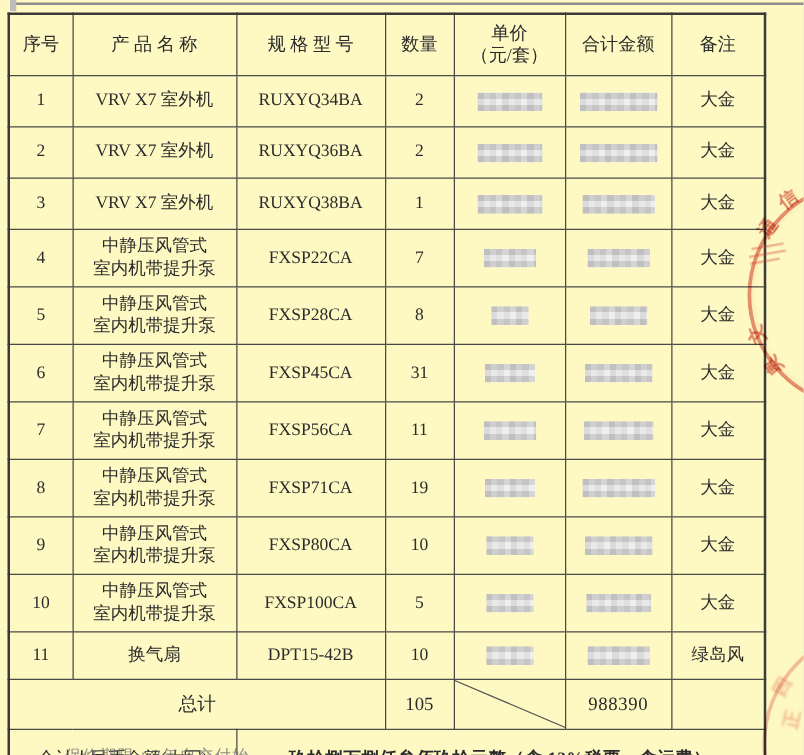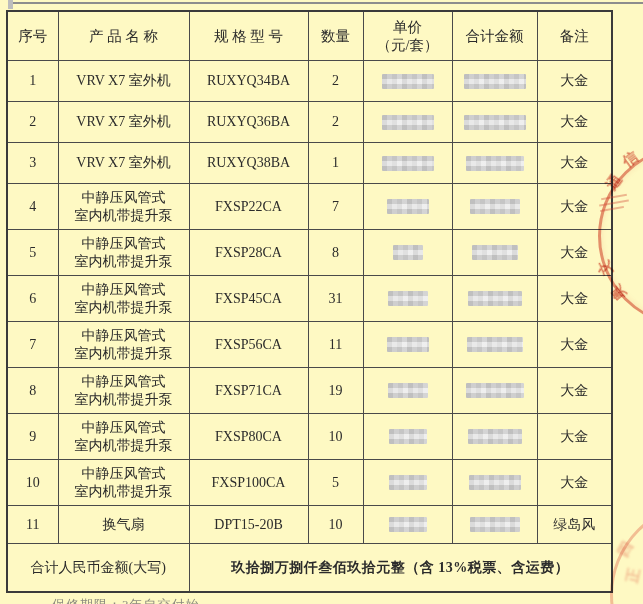--- a/index.html
+++ b/index.html
@@ -259,31 +259,40 @@
           </td>
       <td>
             <div class="censor" style="width:52px"></div>
           </td>
       <td>大金</td>
     </tr>
 
     <tr class="h35">
       <td>11</td>
       <td class="name">换气扇</td>
-      <td class="spec">DPT15-20B</td>
+      <td class="spec">DPT15-42B</td>
       <td class="qty">10</td>
       <td>
             <div class="censor" style="width:38px"></div>
           </td>
       <td>
             <div class="censor" style="width:50px"></div>
           </td>
       <td>绿岛风</td>
     </tr>
 
+    <tr class="sum">
+      <td colspan="3">总计</td>
+      <td>105</td>
+      <td class="diag">
+        <div class="diag-line"></div>
+      </td>
+      <td class="total-amount">988390</td>
+      <td></td>
+    </tr>
 
     <tr class="words">
       <td colspan="2" class="words-label">合计人民币金额(大写)</td>
       <td colspan="5" class="words-value">玖拾捌万捌仟叁佰玖拾元整（含 13%税票、含运费）</td>
     </tr>
   </tbody>
     </table>
 
   <div class="seal seal-upper"></div>
   <span class="seal-char" style="left:623px;top:150px;transform:rotate(-36deg);">信</span>

